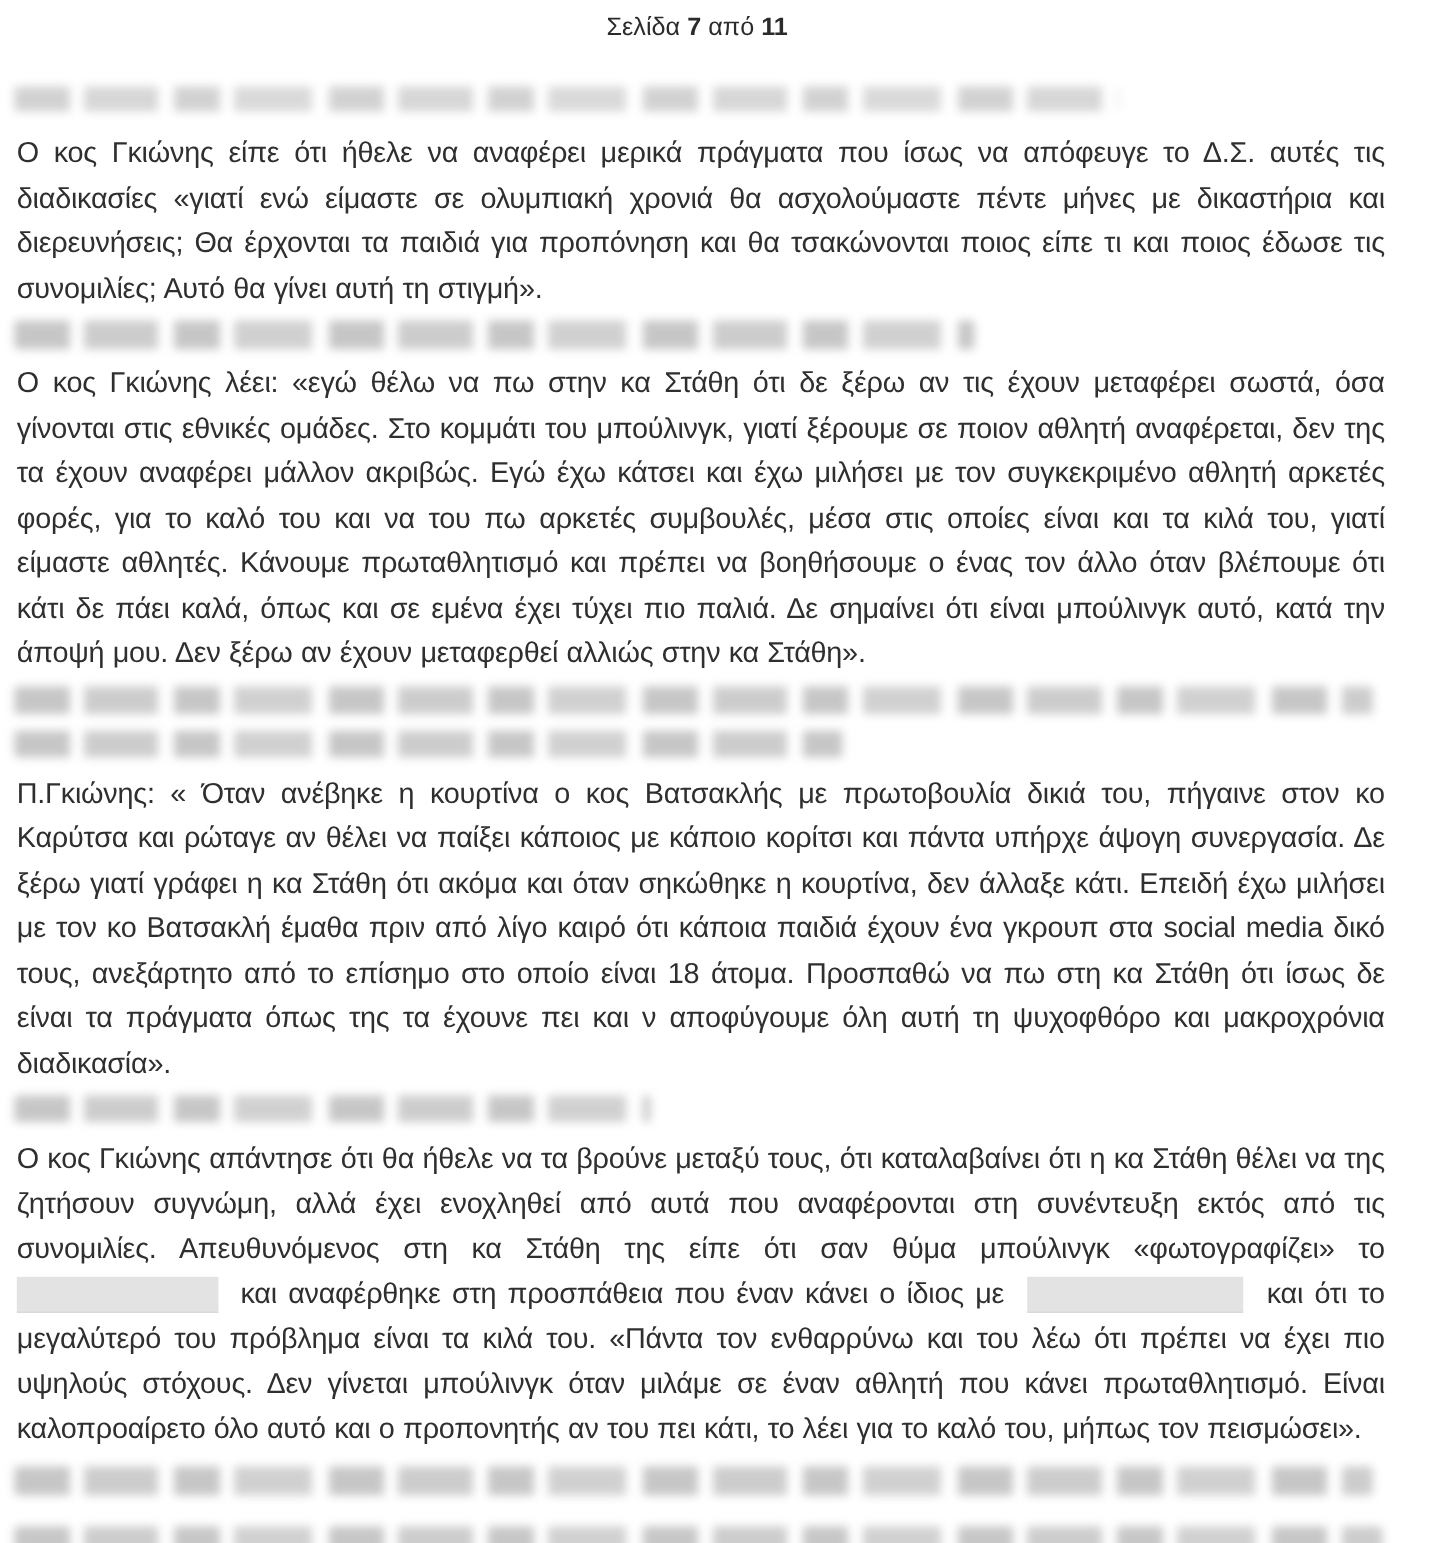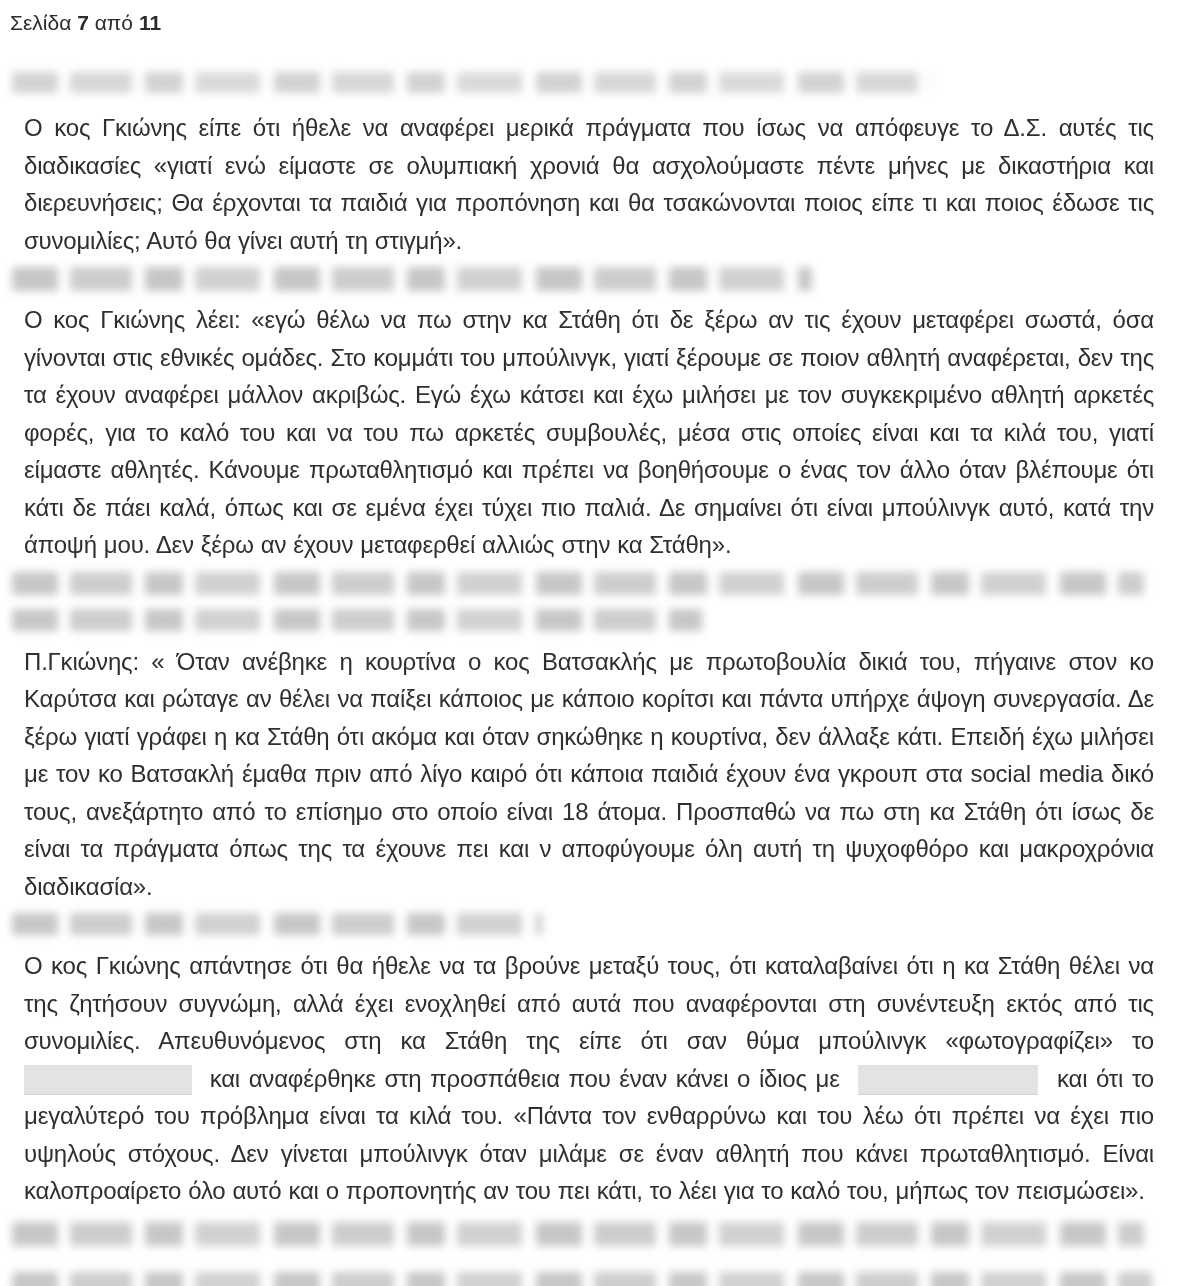--- a/index.html
+++ b/index.html
@@ -8,33 +8,33 @@
     width: 1200px;
     height: 1286px;
     box-sizing: border-box;
     padding: 8px 46px 0 10px;
     overflow: hidden;
     background: #ffffff;
     font-family: "Liberation Sans", sans-serif;
     color: #2f2f2f;
   }
   .header {
-    text-align: left;
+    text-align: center;
     font-size: 21px;
     line-height: 30px;
     color: #2b2b2b;
     padding-right: 2px;
     margin-bottom: 0;
   }
   .header .num { font-weight: bold; }
   p.doc-par {
     font-size: 24px;
     line-height: 37.5px;
     text-align: justify;
-    margin: 0 0 8px 14px;
+    margin: 0 0 8px 4px;
     letter-spacing: -0.2px;
     word-spacing: 0.5px;
   }
   
   .blur-line {
     border-radius: 3px;
     filter: blur(4px);
     opacity: 0.5;
     background: repeating-linear-gradient(90deg,
       #8f8f8f 0 46px,  rgba(0,0,0,0) 46px 58px,

